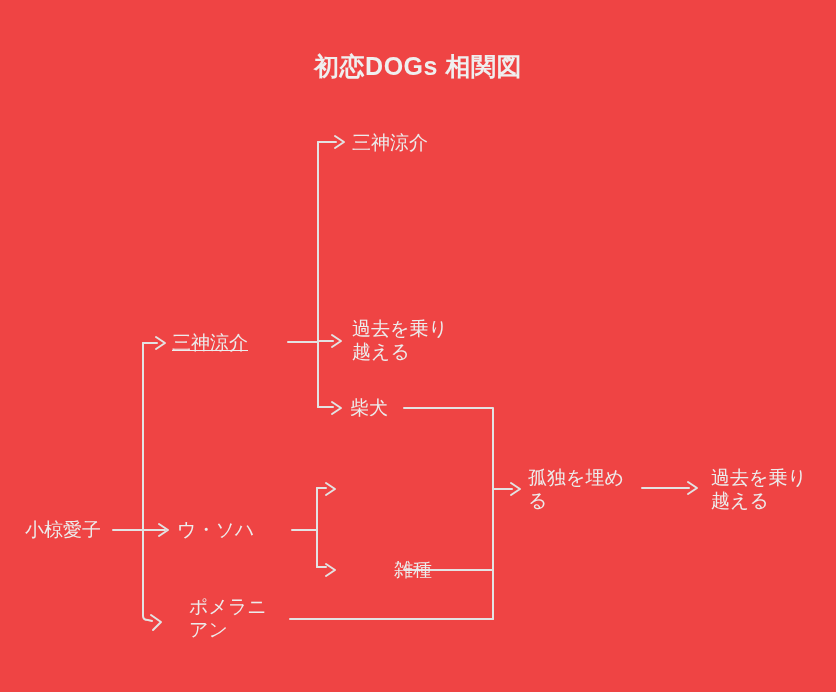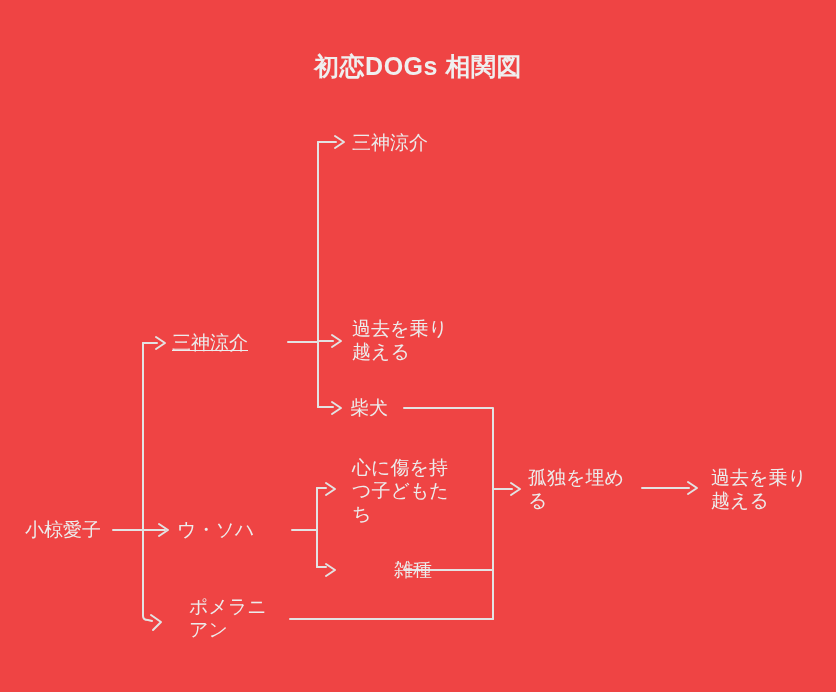--- a/index.html
+++ b/index.html
@@ -121,18 +121,17 @@
     </g>
   </svg>
 
   <div class="node nowrap" id="n-ogura">小椋愛子</div>
   <div class="node nowrap" id="n-mikami">三神涼介</div>
   <div class="node nowrap" id="n-usoha">ウ・ソハ</div>
   <div class="node wrap" id="n-pome">ポメラニアン</div>
   <div class="node nowrap" id="n-aikomom">三神涼介</div>
   <div class="node wrap" id="n-shelter">過去を乗り越える</div>
   <div class="node nowrap" id="n-shiba">柴犬</div>
-  <div class="node wrap" id="n-children">心に傷を持つ子どもたち</div>
   <div class="node nowrap" id="n-zasshu">雑種</div>
   <div class="node wrap" id="n-kodoku">孤独を埋める</div>
   <div class="node wrap" id="n-kako">過去を乗り越える</div>
 
 </div>
 
 </body></html>

